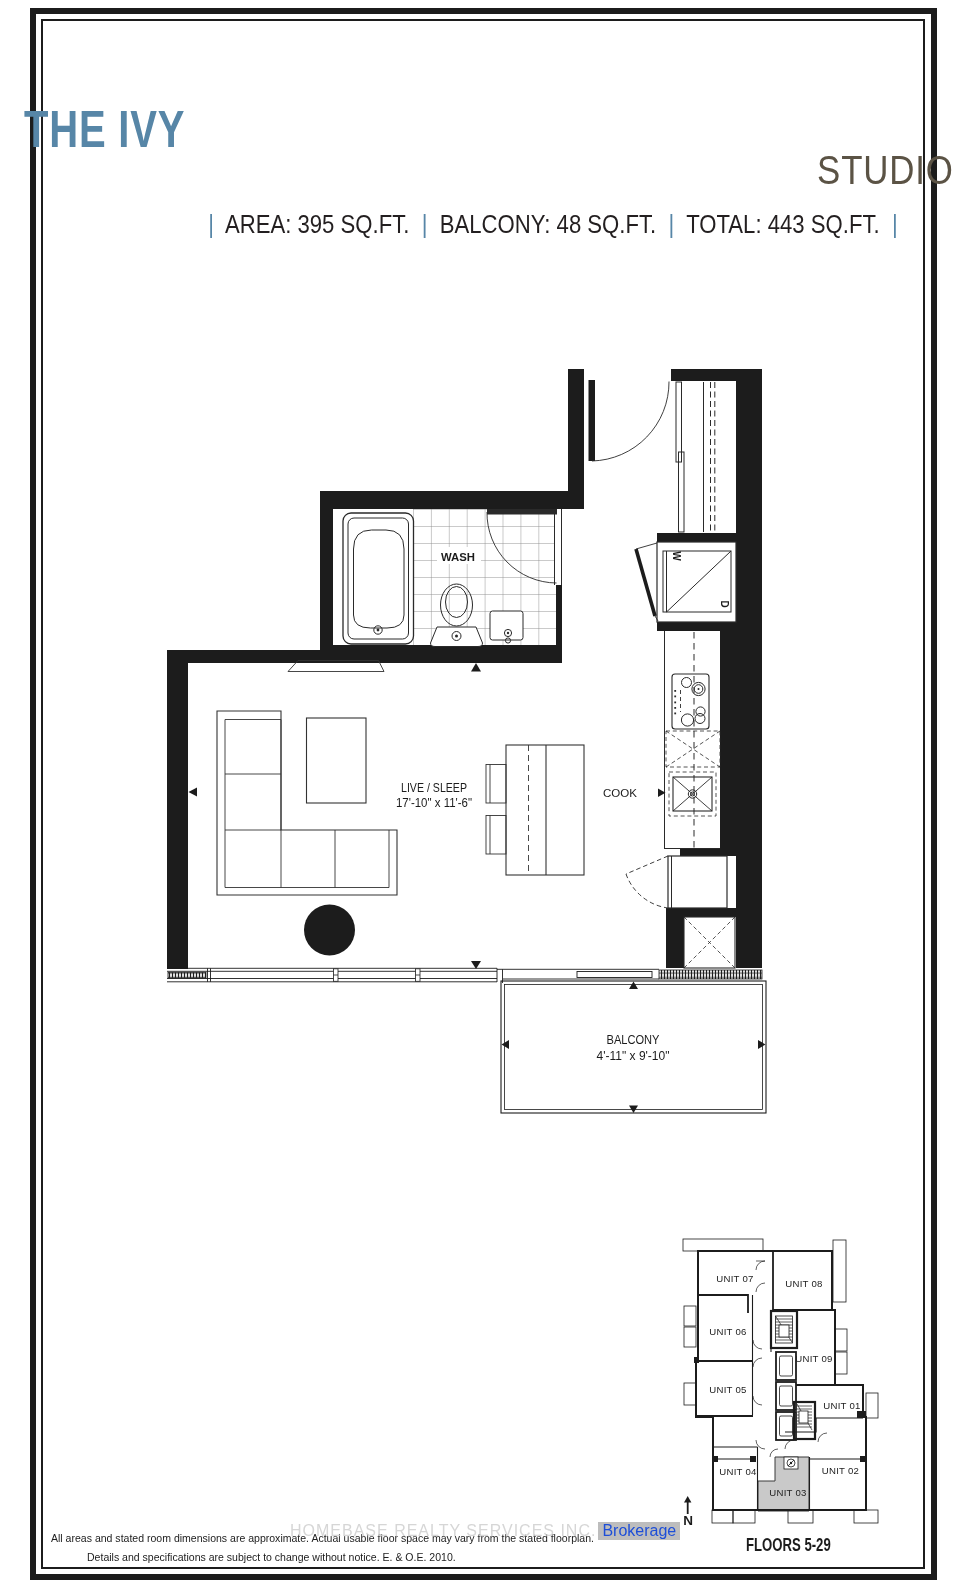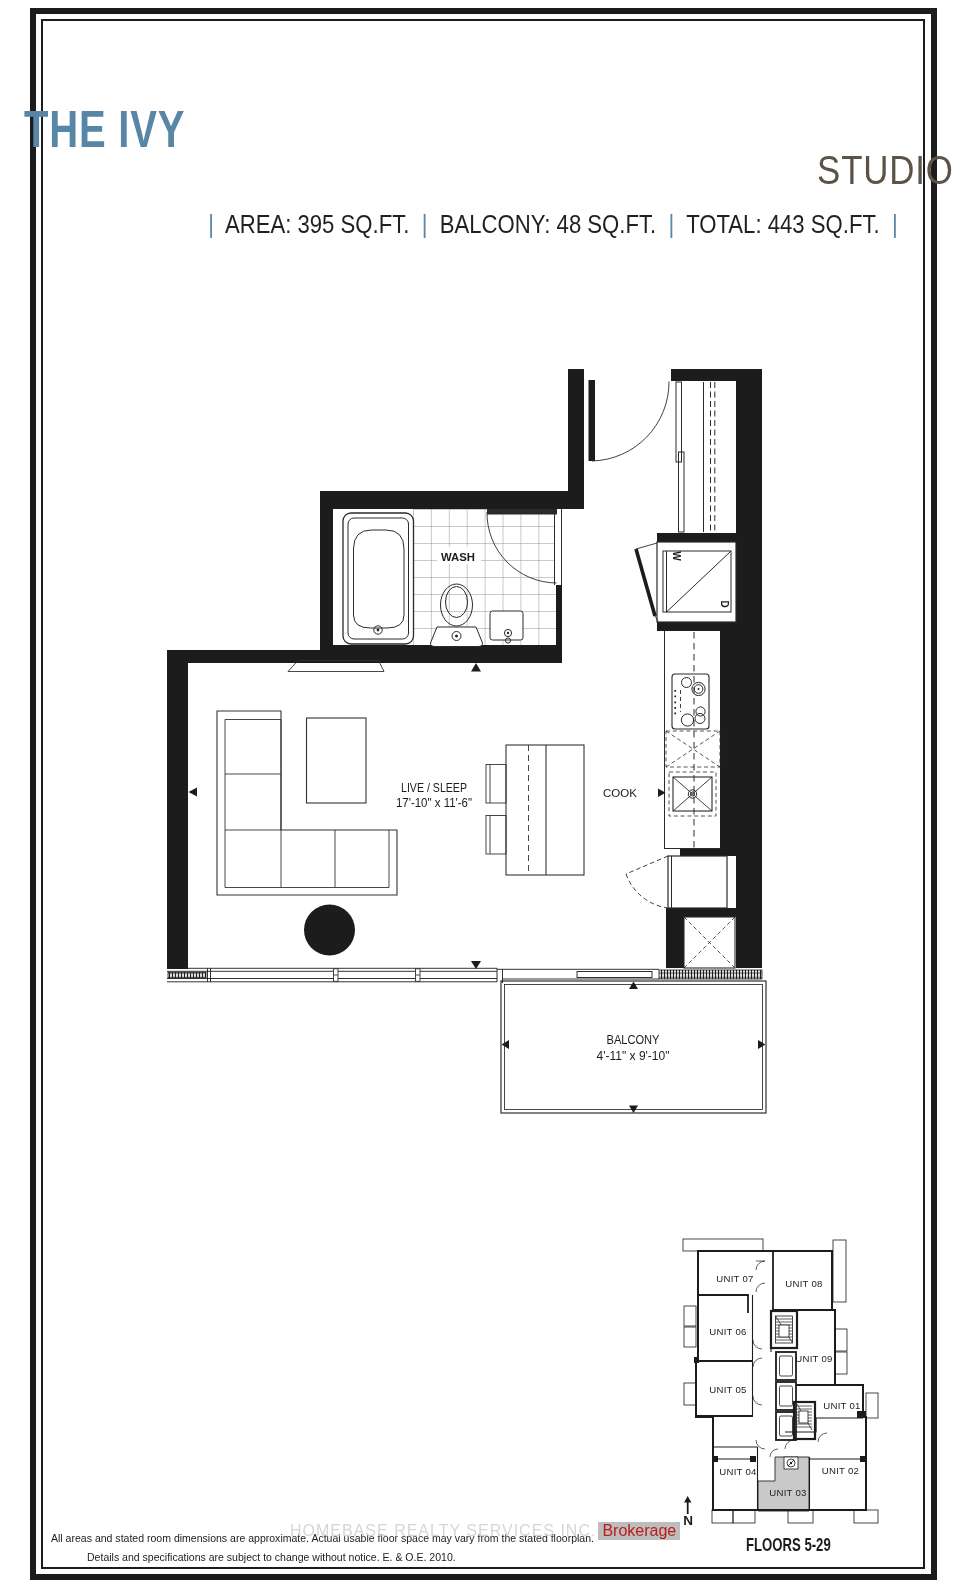--- a/index.html
+++ b/index.html
@@ -435,16 +435,16 @@
     <text x="688" y="1525" text-anchor="middle" font-size="13.5" font-weight="bold" fill="#1c1c1c" stroke="none" font-family="Liberation Sans, sans-serif">N</text>
   </g>
   </g>
 </svg>
 
 <div class="abs" style="left:51px;top:1532px;font-size:11px;color:#1c1c1c;"><span style="display:inline-block;transform:scaleX(0.957);transform-origin:left;white-space:nowrap;">All areas and stated room dimensions are approximate. Actual usable floor space may vary from the stated floorplan.</span></div>
 
 <div class="abs" style="left:51px;top:1551px;font-size:11px;color:#1c1c1c;margin-left:36px;"><span style="display:inline-block;transform:scaleX(0.957);transform-origin:left;white-space:nowrap;">Details and specifications are subject to change without notice. E. &amp; O.E. 2010.</span></div>
 
 <div class="abs" style="left:288px;top:1522px;width:402px;height:18px;white-space:nowrap;">
-  <span style="display:inline-block;color:rgba(200,200,200,0.75);font-size:16px;letter-spacing:1px;padding:0 2px;text-shadow:0 0 2px rgba(255,255,255,0.8);">HOMEBASE REALTY SERVICES INC.</span><span style="display:inline-block;background:rgba(172,172,172,0.8);color:#b91c1c;font-size:16px;padding:0 4px;">Brokerage</span>
+  <span style="display:inline-block;color:rgba(200,200,200,0.75);font-size:16px;letter-spacing:1px;padding:0 2px;text-shadow:0 0 2px rgba(255,255,255,0.8);">HOMEBASE REALTY SERVICES INC.</span><span style="display:inline-block;background:rgba(172,172,172,0.8);color:#1d4ed8;font-size:16px;padding:0 4px;">Brokerage</span>
 </div>
 
 <div class="abs" style="left:744px;top:1535px;width:120px;text-align:center;"><span style="display:inline-block;transform:scaleX(0.73);transform-origin:left;font-size:18px;font-weight:bold;color:#1c1c1c;white-space:nowrap;">FLOORS 5-29</span></div>
 
 </body></html>

